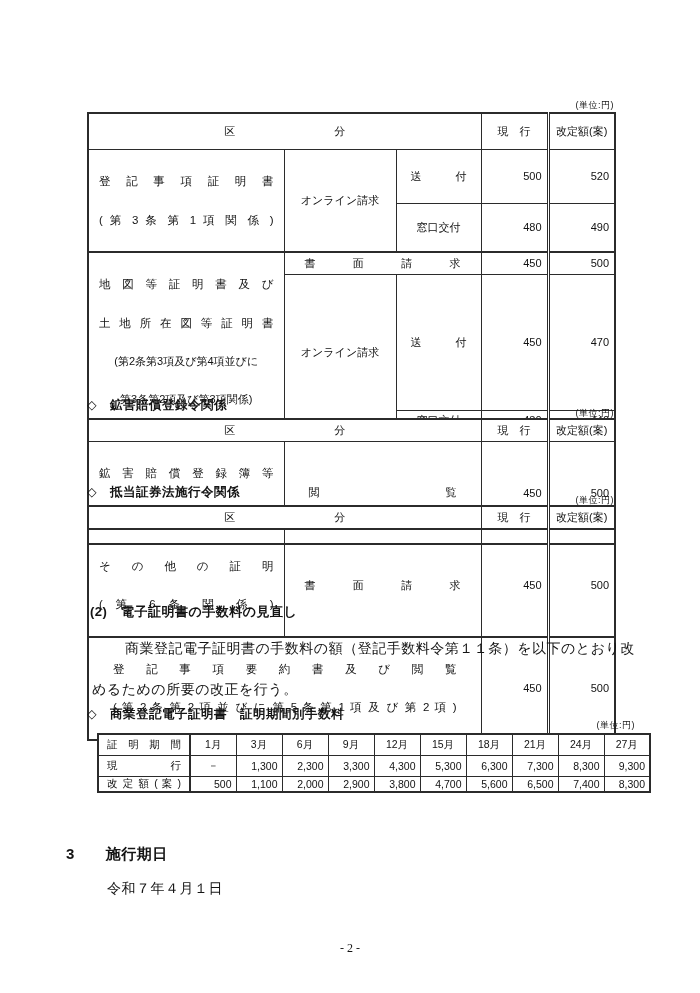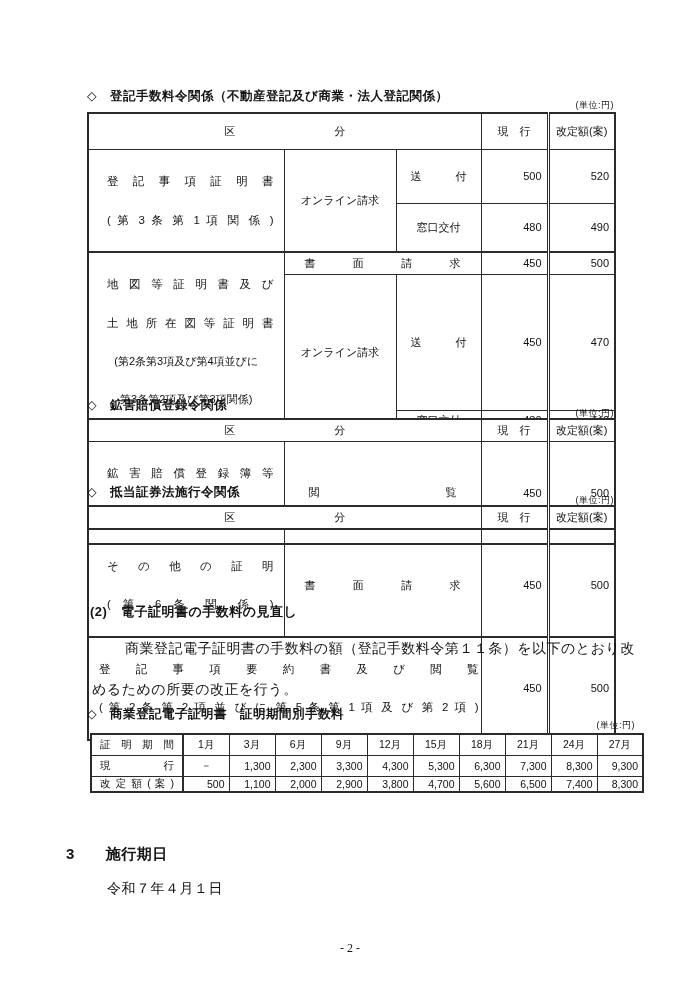--- a/index.html
+++ b/index.html
@@ -22,38 +22,37 @@
   .r23{height:23px}.r21{height:21px}.r22{height:22px}.r30{height:30px}.r34{height:34px}.r33{height:33px}
   .kubun{font-size:12px;}
   .hdr{font-size:11.5px;}
   .ctr{text-align:center;}
   .num{text-align:right;padding-right:5px !important;font-size:11px;}
   .f115{font-size:11.5px;}
   td.sp{text-align:justify;text-align-last:justify;}
   td.sp-send{padding:0 14px !important;}
   td.sp-wide{padding:0 20px !important;font-size:11.5px;}
   td.spA{padding:0 24px !important;}
-  .ln{text-align:justify;text-align-last:justify;padding:0 10px;font-size:11.5px;line-height:14.5px;margin-left:8px;}
+  .ln{text-align:justify;text-align-last:justify;padding:0 10px;font-size:11.5px;line-height:14.5px;}
   .lnc{text-align:center;font-size:11px;line-height:14px;}
-  .lnw{padding:0 2px;}
+  .lnw{padding:0 24px;}
   
   table.t4 td{font-size:10.5px;}
   .rt4h td{height:20px;border-bottom:2px solid #2b2b2b;}
   .rt4a{height:21px}.rt4b{height:14px}
   table.t4 td:first-child{border-right-width:2px;}
   td.sp4{text-align:justify;text-align-last:justify;padding:0 8px !important;}
   .num4{text-align:right;padding-right:4px !important;}
   .pageno{position:absolute;width:100%;text-align:center;font-size:12px;}
 </style>
 </head>
 <body>
 
 <div class="page">
 
-  <div class="abs h-g" style="left:87px;top:88px">◇　登記手数料令関係（不動産登記及び商業・法人登記関係）</div>
   <span class="unit" style="right:86px;top:99px">(単位:円)</span>
 
   <table class="t" style="left:87px;top:112px">
     <colgroup>
         <col style="width:196px">
         <col style="width:112px">
         <col style="width:85px">
         <col style="width:67px">
         <col style="width:67px">
       </colgroup>
@@ -187,21 +186,21 @@
   </tbody>
     </table>
 
   <div class="abs h-g" style="left:90px;top:603px;font-size:13px">(2)　電子証明書の手数料の見直し</div>
   <div class="abs serif para" style="left:92px;top:640px;padding-left:33px">商業登記電子証明書の手数料の額（登記手数料令第１１条）を以下のとおり改</div>
   <div class="abs serif para" style="left:92px;top:681px">めるための所要の改正を行う。</div>
 
   <div class="abs h-g" style="left:87px;top:706px">◇　商業登記電子証明書　証明期間別手数料</div>
   <span class="unit" style="right:65px;top:719px">(単位:円)</span>
 
-  <table class="t t4" style="left:90px;top:733px">
+  <table class="t t4" style="left:97px;top:733px">
     <colgroup>
         <col style="width:92px">
         <col style="width:46px">
         <col style="width:46px">
         <col style="width:46px">
         <col style="width:46px">
         <col style="width:46px">
         <col style="width:46px">
         <col style="width:46px">
         <col style="width:46px">

